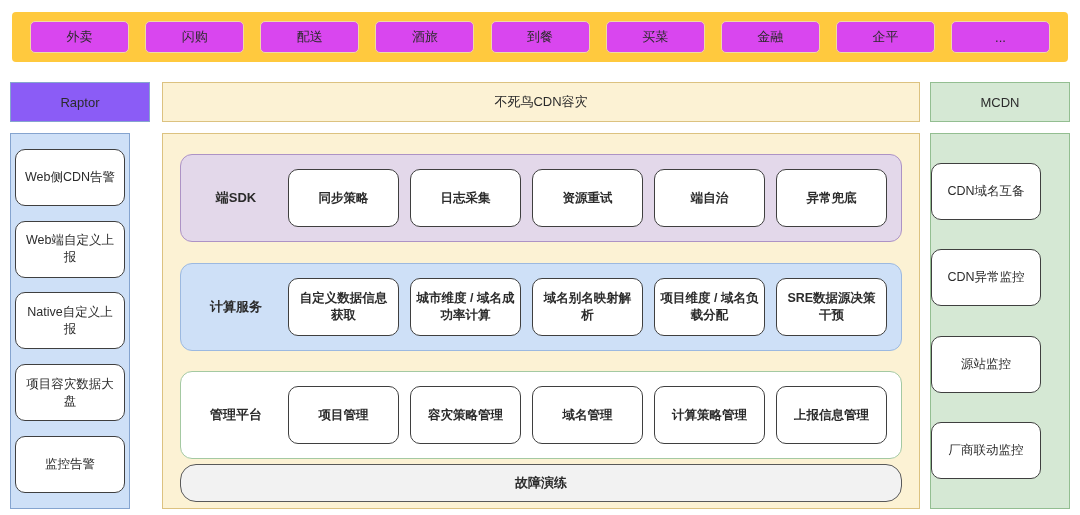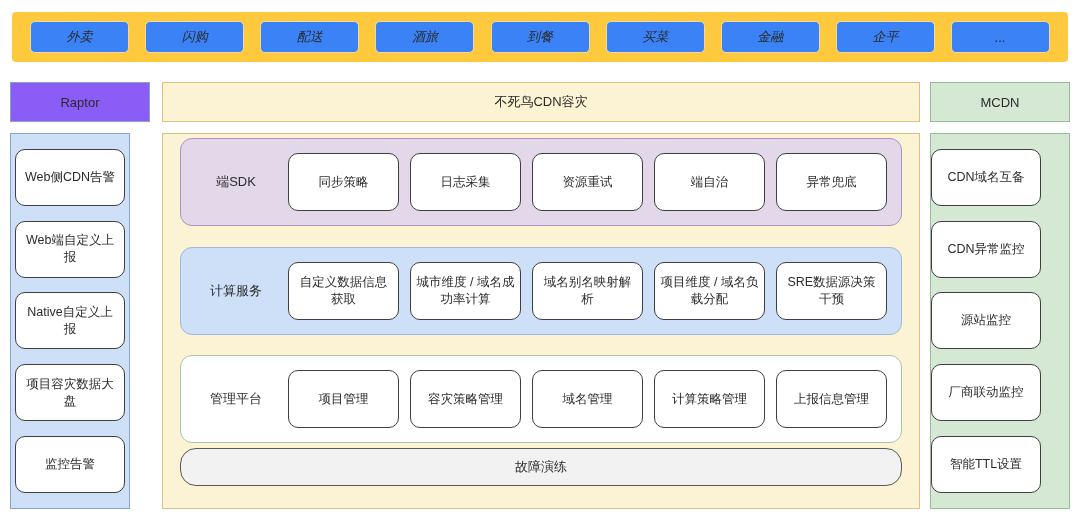--- a/index.html
+++ b/index.html
@@ -9,24 +9,23 @@
     overflow:hidden;
   }
   
   .topbar{
     position:absolute;left:12px;top:12px;width:1056px;height:50px;
     background:#FFC93E;border-radius:4px;
     display:flex;align-items:center;justify-content:space-between;
     padding:0 18px;box-sizing:border-box;
   }
   .tab{
-    width:97px;height:30px;background:#3b82f6;border:1px solid #EFD9A2;
+    width:97px;height:30px;background:#d946ef;border:1px solid #EFD9A2;
     border-radius:5px;display:flex;align-items:center;justify-content:center;
     font-size:13px;
-    font-style:italic;
   }
   
   .hdr{
     position:absolute;top:82px;height:40px;box-sizing:border-box;
     display:flex;align-items:center;justify-content:center;font-size:13px;
   }
   .hdr-left{left:10px;width:140px;background:#8b5cf6;border:1px solid #85A4CF;}
   .hdr-mid{left:162px;width:758px;background:#FCF2D4;border:1px solid #DCC280;}
   .hdr-right{left:930px;width:140px;background:#D5E8D4;border:1px solid #93BE91;}
   
@@ -39,21 +38,22 @@
     left:930px;width:140px;background:#D5E8D4;border:1px solid #93BE91;
     display:flex;flex-direction:column;justify-content:space-evenly;align-items:flex-start;
   }
   .sidebox{
     width:110px;height:57px;background:#ffffff;border:1.3px solid #3f3f3f;
     border-radius:10px;display:flex;align-items:center;justify-content:center;
     text-align:center;font-size:12.5px;padding:2px 6px;box-sizing:border-box;
   }
   .panel-mid{
     left:162px;width:758px;background:#FCF2D4;border:1px solid #DCC280;
-    padding:4px 17px 0 17px;
+    padding:20px 17px 0 17px;
+    font-weight:bold;
   }
   .band{
     height:88px;border-radius:12px;display:flex;align-items:center;
     padding:0 14px;box-sizing:border-box;margin-bottom:21px;gap:11px;
   }
   .band-purple{background:#E3D8EA;border:1px solid #AD93C5;}
   .band-blue{background:#CEE0F7;border:1px solid #9CB9E0;margin-bottom:20px;}
   .band-green{background:#ffffff;border:1px solid #A4C9A2;margin-bottom:5px;}
   .band-label{
     width:82px;flex-shrink:0;text-align:center;font-size:13px;
@@ -126,14 +126,13 @@
   </div>
 
   <div class="footer-bar">故障演练</div>
 </div>
 
 <div class="panel panel-right">
   <div class="sidebox">CDN域名互备</div>
   <div class="sidebox">CDN异常监控</div>
   <div class="sidebox">源站监控</div>
   <div class="sidebox">厂商联动监控</div>
-  <div class="sidebox">智能TTL设置</div>
 </div>
 
 </body></html>

